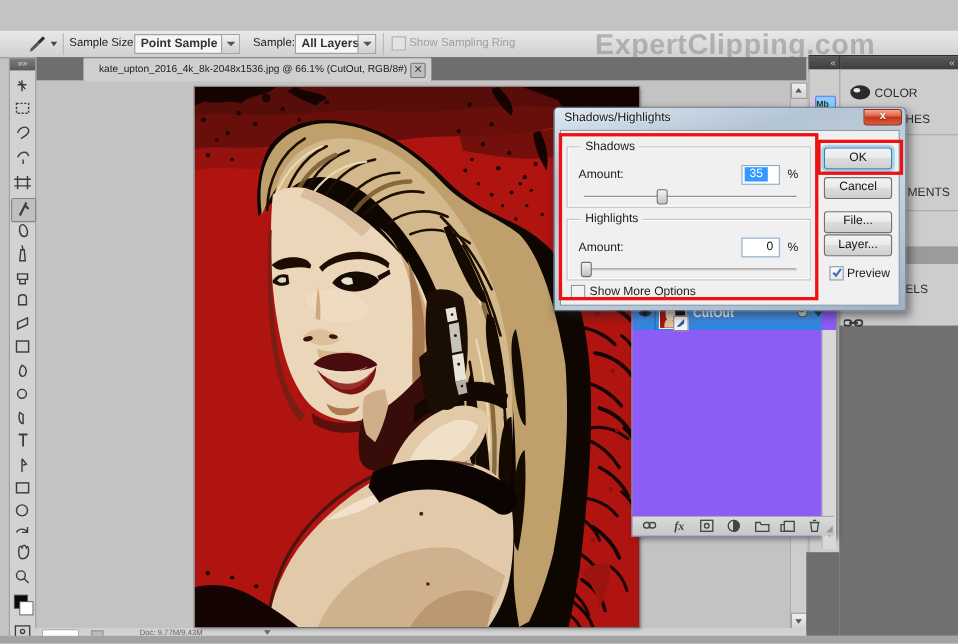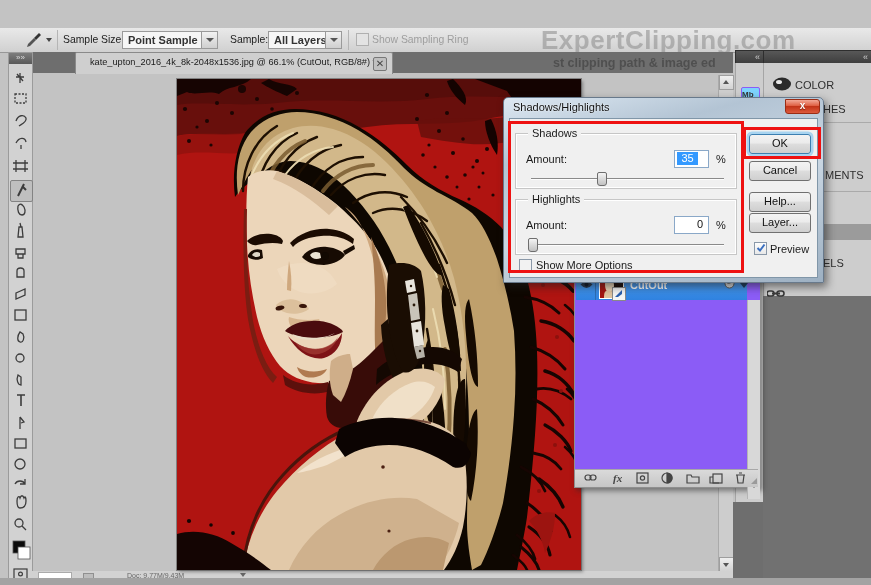--- a/index.html
+++ b/index.html
@@ -96,21 +96,20 @@
   </div>
 
   <div class="abs wm1">ExpertClipping.com</div>
 
   <div class="abs tabstrip">
     <div class="dtab">
       <span class="txt">kate_upton_2016_4k_8k-2048x1536.jpg @ 66.1% (CutOut, RGB/8#) *</span>
       <span class="x" style="border:1px solid #777;border-radius:2px;background:#c0c0c0">✕</span>
     </div>
   </div>
-  <div class="abs wm2">st clipping path &amp; image ed</div>
 
   <div class="abs toolbar">
     <div class="toolhead">»»</div>
     <div class="toolsel" style="top:127px"></div>
     <svg class="abs" style="left:0;top:12px" width="23" height="515" viewBox="0 0 23 515">
       <g stroke="#3c3c3c" stroke-width="1.3" fill="none">
         <path d="M11,8 L11,18 M7,12 L15,12 M8,9 L14,16"></path>
         <rect x="6" y="29" width="11" height="9" stroke-dasharray="2,1.5"></rect>
         <path d="M7,56 C9,50 15,49 17,53 C18,57 13,59 10,61"></path>
         <path d="M7,78 C10,72 16,72 17,77 M12,80 L12,84"></path>
@@ -492,21 +491,21 @@
         <div class="pct" style="left:200px;top:19px">%</div>
         <div class="track" style="left:15px;top:44px;width:193px"></div>
         <div class="thumb" style="left:12px;top:38px"></div>
       </div>
 
       <div class="chk" style="left:9px;top:140px;background:#f2f2f2"></div>
       <div class="abs" style="left:26px;top:140px;font-size:11px;color:#1a1a1a">Show More Options</div>
 
       <div class="btn" style="top:15px;box-shadow:0 0 0 2.5px #a8d4f0;border-color:#3c7fb1">OK</div>
       <div class="btn" style="top:42px">Cancel</div>
-      <div class="btn" style="top:73px">Help...</div>
+      <div class="btn" style="top:73px">File...</div>
       <div class="btn" style="top:94px">Layer...</div>
       <div class="chk" style="left:244px;top:123px"></div>
       <svg class="abs" style="left:246px;top:124px" width="10" height="10" viewBox="0 0 10 10">
           <path d="M1.5 5 L4 7.5 L8.5 1.5" stroke="#3a6fc0" stroke-width="2" fill="none"></path>
         </svg>
       <div class="abs" style="left:260px;top:124px;font-size:11px;color:#1a1a1a">Preview</div>
 
       <div class="redrect" style="left:-2px;top:2px;width:230px;height:146px"></div>
       <div class="redrect" style="left:233px;top:8px;width:72px;height:26px"></div>
     </div>

